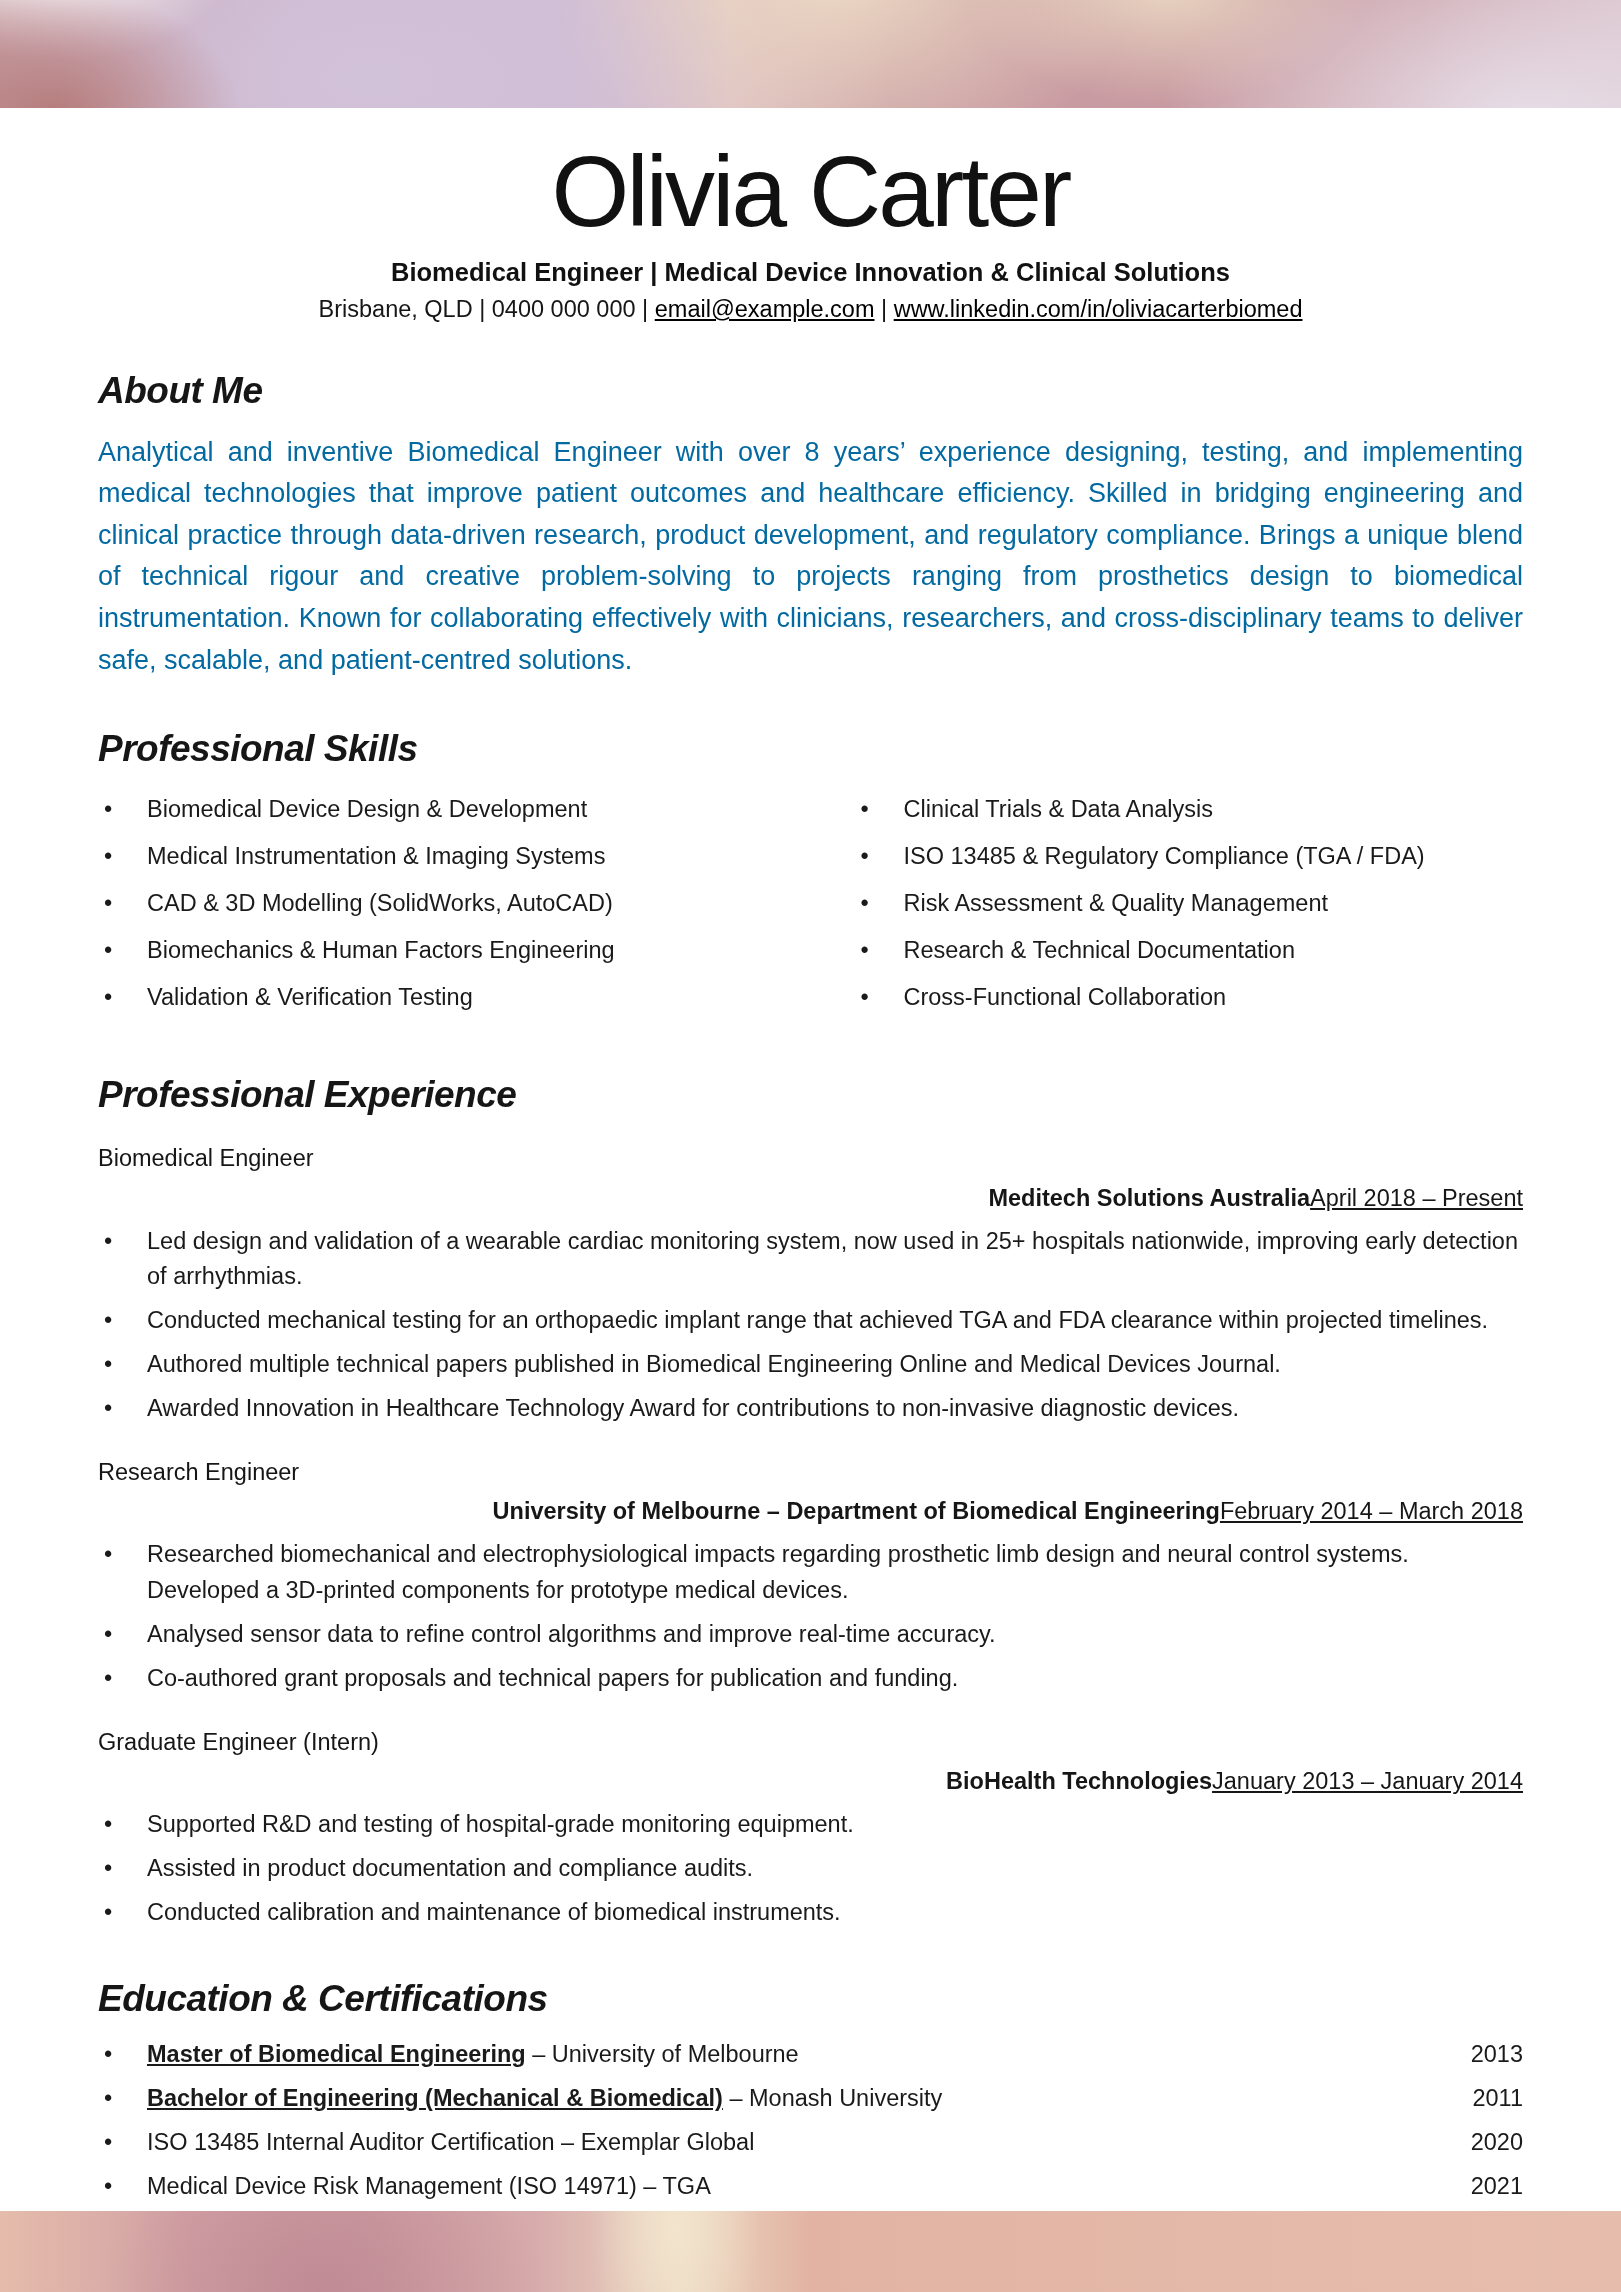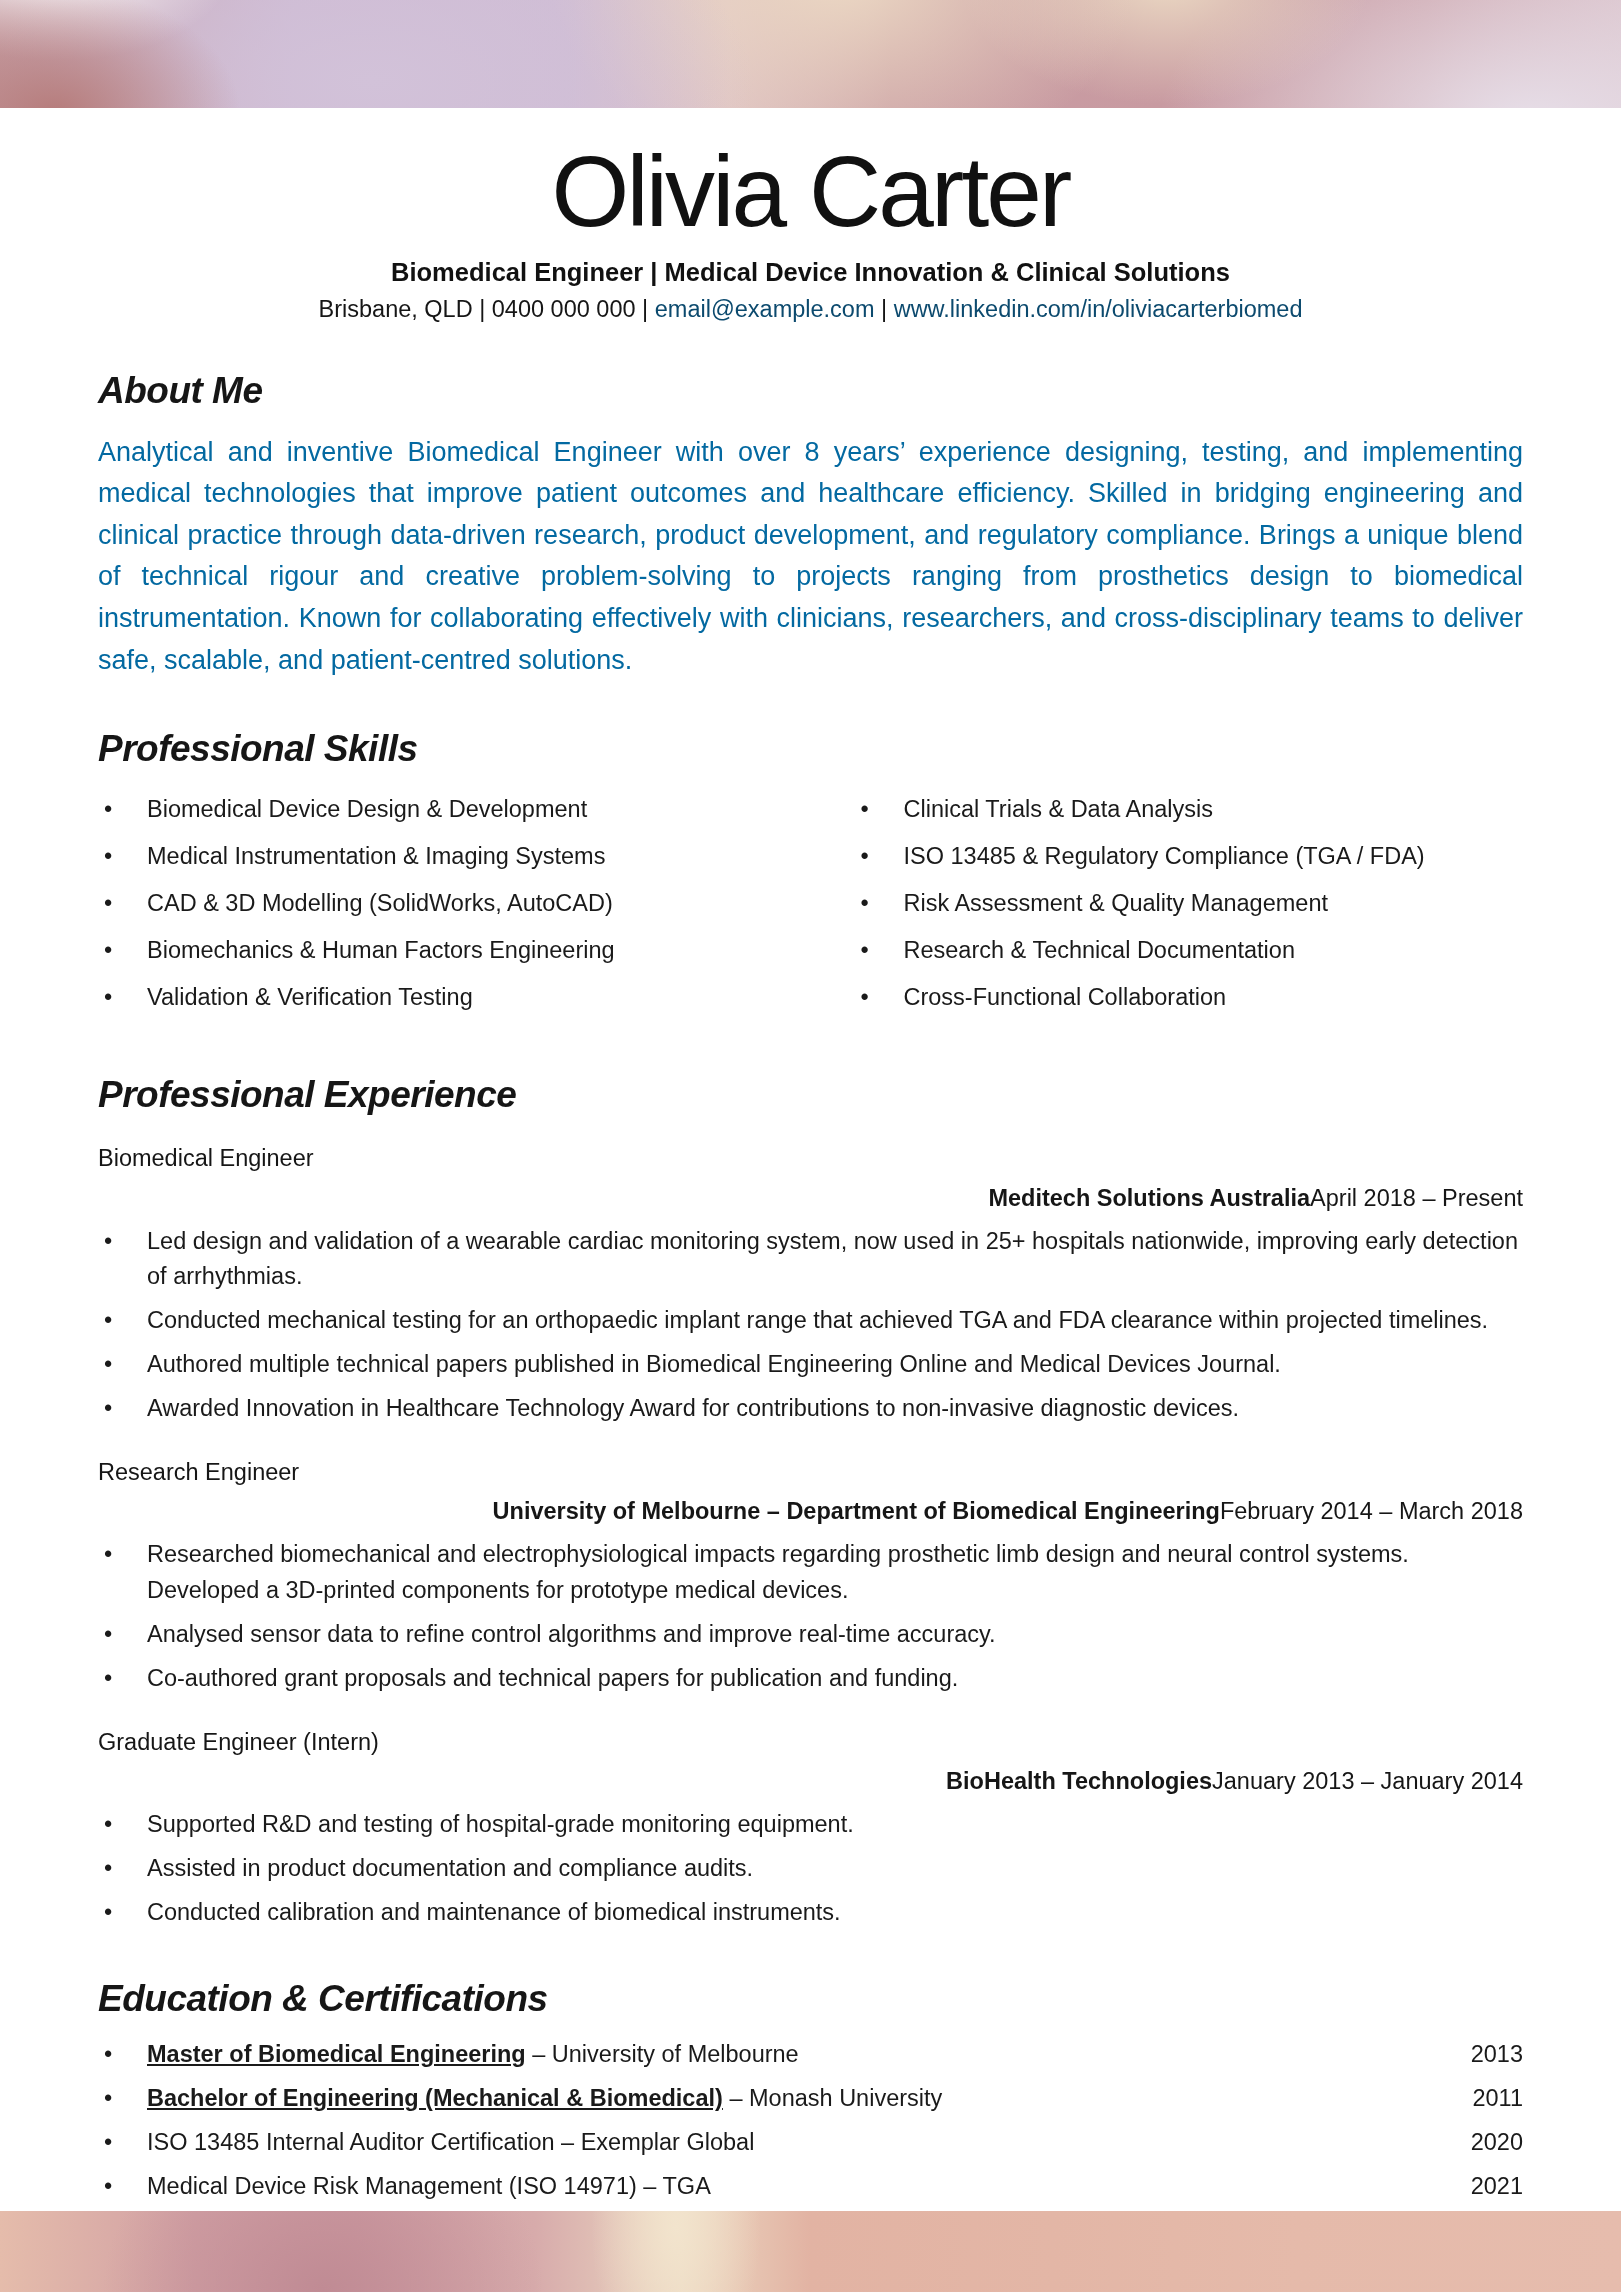--- a/index.html
+++ b/index.html
@@ -58,21 +58,22 @@
     margin-top: 9.8px;
     color: #111111;
   }
   .contact {
     text-align: center;
     font-size: 23.5px;
     margin-top: 8.8px;
     color: #161616;
   }
   .contact a, .contact .linklike {
-    color: #0c4a6e;
+    color: #000000;
+    text-decoration: underline;
     cursor: pointer;
   }
 
   
   .content { padding: 0 98px; }
   h2.section-title {
     font-size: 37px;
     font-style: italic;
     font-weight: 700;
     letter-spacing: -0.5px;
@@ -117,21 +118,21 @@
   .job-role { font-size: 23.5px; font-weight: 400; line-height: 1.5; }
   .job-meta {
     display: flex;
     justify-content: flex-end;
     align-items: baseline;
     font-size: 23.5px;
     line-height: 1.5;
     margin-top: 3.9px;
   }
   .job-company { font-weight: 700; }
-  .job-dates { font-weight: 400; }
+  .job-dates { font-weight: 400; text-decoration: underline; }
   .job ul.bullets { margin-top: 7.8px; }
 
   .edu-list { margin-top: 5.9px; }
   .edu-list li { display: flex; }
   .edu-text { flex: 1; }
   .edu-strong { font-weight: 700; text-decoration: underline; }
   .edu-year { margin-left: 23.5px; white-space: nowrap; }
 </style>
 </head>
 <body>

